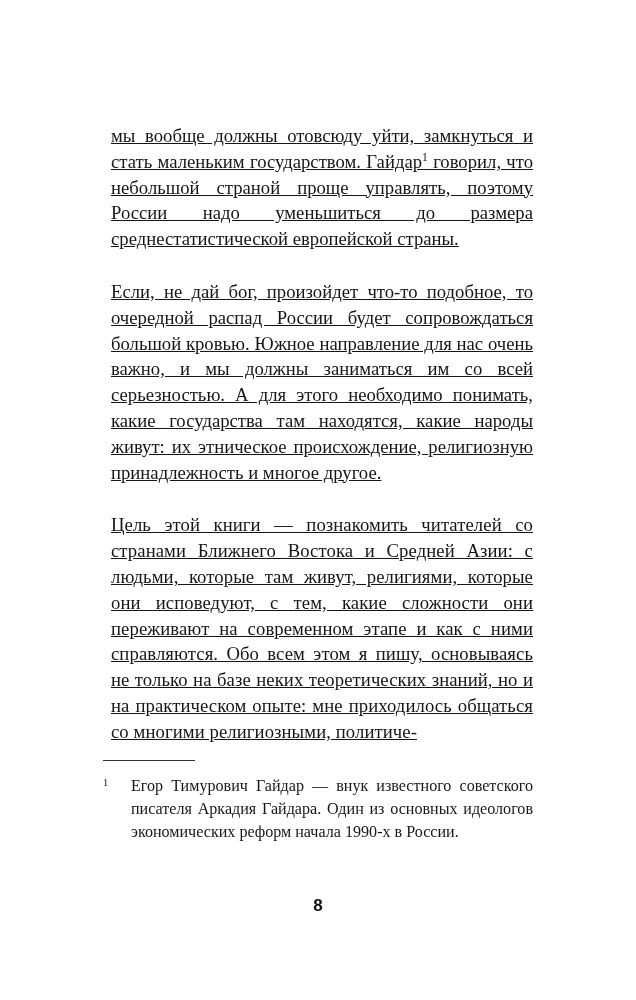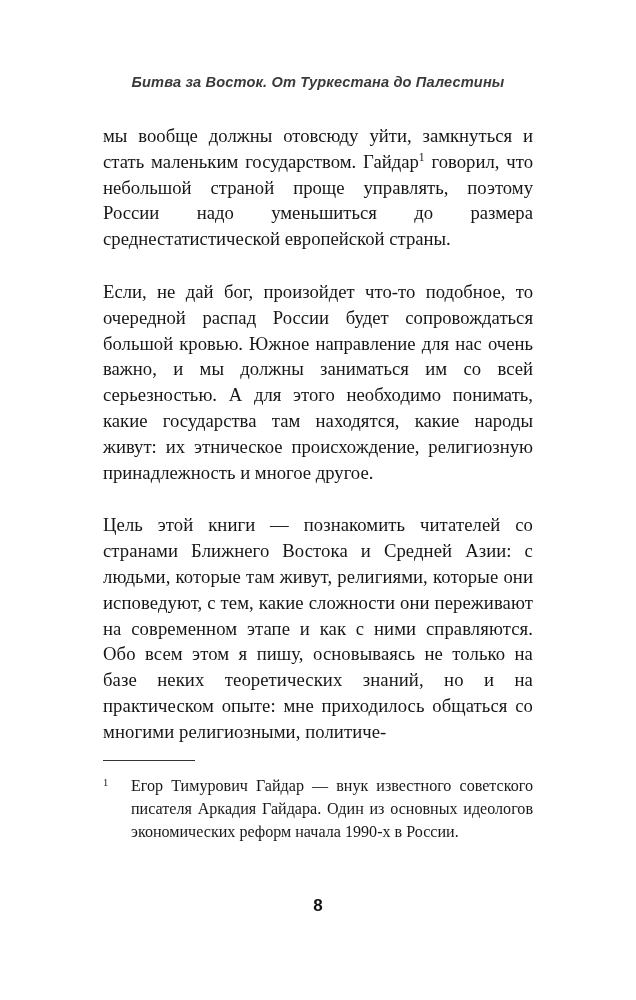--- a/index.html
+++ b/index.html
@@ -43,27 +43,28 @@
 
   
   .text-block {
     position: absolute;
     top: 123px;
     left: 103px;
     width: 430px;
   }
 
   .body-paragraph {
-    margin: 0 0 25px 0;
+    margin: 0 0 25px 8px;
     font-size: 18.7px;
     line-height: 25.8px;
     text-align: justify;
     text-justify: inter-word;
     color: #161616;
     hyphens: manual;
+    text-decoration: underline;
   }
 
   .body-paragraph:last-child {
     margin-bottom: 0;
   }
 
   
   .body-paragraph.p1 { margin-bottom: 27px; }
   .body-paragraph.p2 { margin-bottom: 27px; }
 
@@ -123,21 +124,20 @@
     font-weight: bold;
     font-size: 17px;
     color: #111111;
   }
 </style>
 </head>
 <body>
 
 <div class="page">
 
-  <div class="running-header">Битва за Восток. От Туркестана до Палестины</div>
 
   <div class="text-block">
 
     <p class="body-paragraph p1"><span>мы вообще должны отовсюду уйти, замкнуться и стать маленьким государством. Гайдар</span><sup class="footnote-ref">1</sup><span> говорил, что небольшой страной проще управлять, поэтому России надо уменьшиться до размера среднестатистической европейской страны.</span></p>
 
     <p class="body-paragraph p2">Если, не дай бог, произойдет что-то подобное, то очередной распад России будет сопровождаться большой кровью. Южное направление для нас очень важно, и мы должны заниматься им со всей серьезностью. А для этого необходимо понимать, какие государства там находятся, какие народы живут: их этническое происхождение, религиозную принадлежность и многое другое.</p>
 
     <p class="body-paragraph p3">Цель этой книги — познакомить читателей со странами Ближнего Востока и Средней Азии: с людьми, которые там живут, религиями, которые они исповедуют, с тем, какие сложности они переживают на современном этапе и как с ними справляются. Обо всем этом я пишу, основываясь не только на базе неких теоретических знаний, но и на практическом опыте: мне приходилось общаться со многими религиозными, политиче-</p>
 
   </div>

